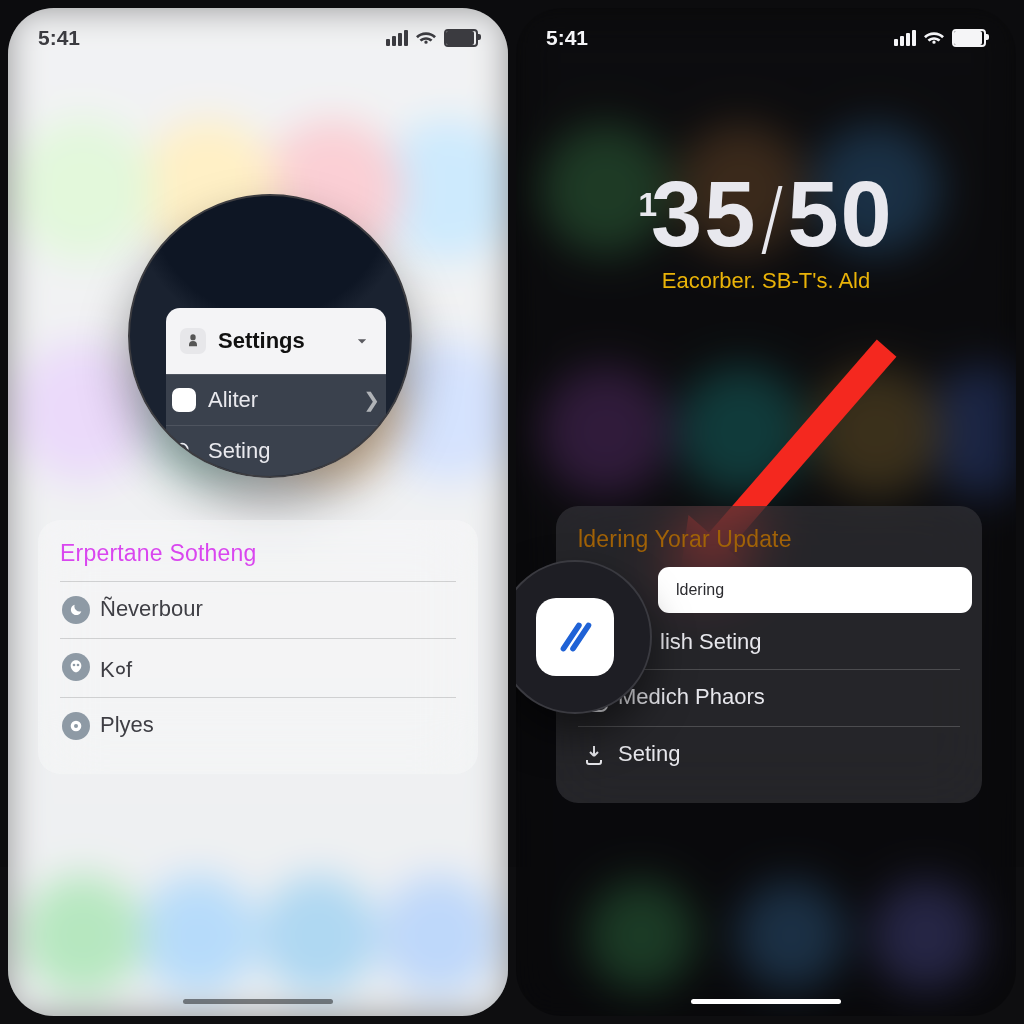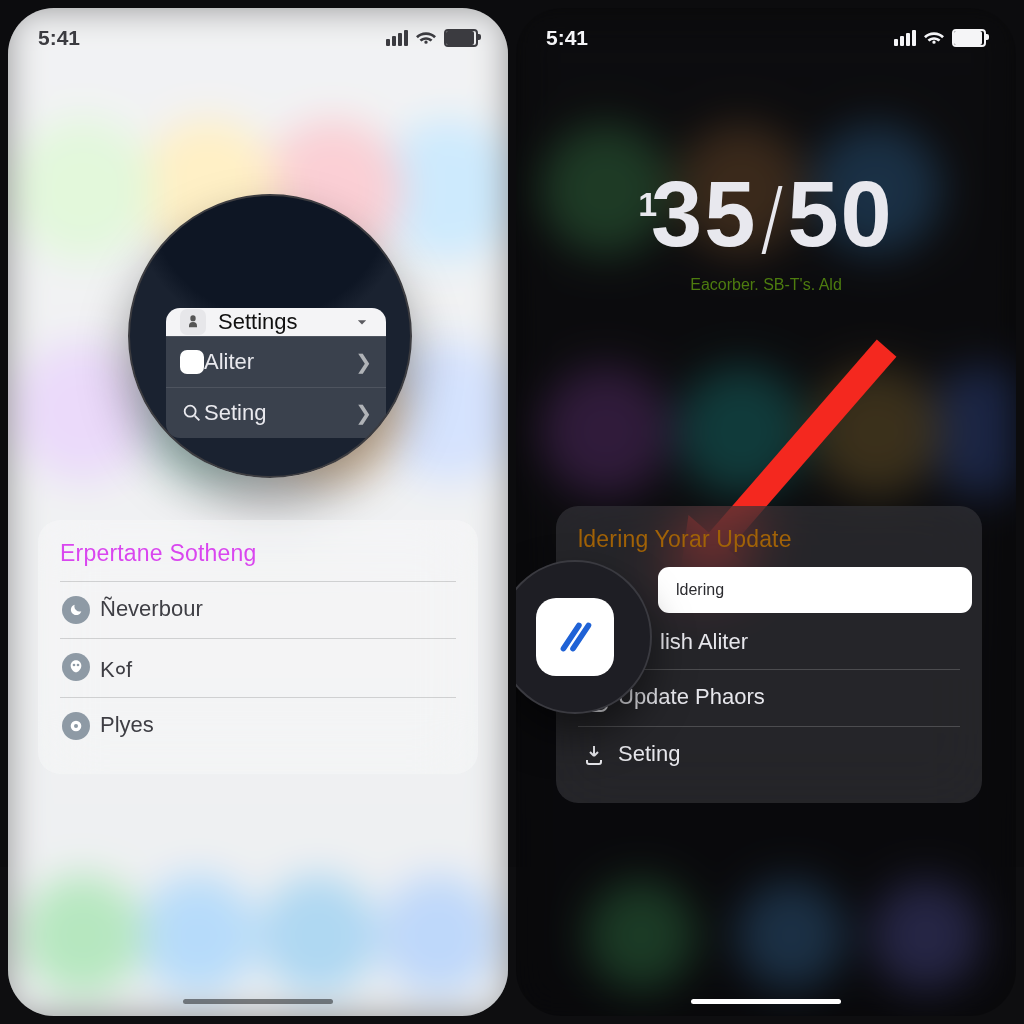--- a/index.html
+++ b/index.html
@@ -54,23 +54,23 @@
   .batt::after{content:"";position:absolute;right:-5px;top:3px;width:3px;height:6px;background:currentColor;border-radius:0 2px 2px 0}
   .batt i{display:block;height:100%;width:92%;background:currentColor;border-radius:2px}
   
   .homebar{position:absolute;bottom:12px;left:50%;transform:translateX(-50%);width:150px;height:5px;border-radius:3px}
   .homebar.l{background:rgba(0,0,0,.45)}
   .homebar.d{background:#fff}
   
   .mag{position:absolute;width:280px;height:280px;border-radius:50%;overflow:hidden;border:2px solid #3c3c40;background:radial-gradient(circle at 50% 0%, #0e1624 0 120px, #1a2230 140px);box-shadow:0 25px 50px rgba(0,0,0,.4)}
   .mag.left{left:120px;top:186px}
   .pop{position:absolute;left:36px;top:112px;width:220px;border-radius:14px;overflow:hidden;font-size:22px}
-  .pop-head{display:flex;align-items:center;gap:12px;background:#f4f4f6;padding:1px 14px;color:#111;font-weight:400}
+  .pop-head{display:flex;align-items:center;gap:12px;background:#f4f4f6;padding:20px 14px;color:#111;font-weight:700}
   .pop-head .chev{margin-left:auto;color:#5b5b60}
-  .pop-row{display:flex;align-items:center;color:#e9e9ee;background:rgba(255,255,255,.14);padding:12px 14px;border-top:1px solid rgba(255,255,255,.1)}
+  .pop-row{display:flex;align-items:center;gap:12px;color:#e9e9ee;background:rgba(255,255,255,.14);padding:12px 6px;border-top:1px solid rgba(255,255,255,.1)}
   .pop-row .r-ico{width:24px;height:24px;border-radius:7px;display:flex;align-items:center;justify-content:center}
   .pop-row .chev{margin-left:auto;color:rgba(255,255,255,.6);font-size:20px}
   
   .widget{position:absolute;border-radius:22px;backdrop-filter:blur(30px);padding:20px 22px;box-sizing:border-box}
   .widget.light{left:30px;top:512px;width:440px;background:rgba(255,255,255,.25);color:#3e3e44}
   .widget.dark{left:40px;top:498px;width:426px;background:rgba(60,60,66,.55);color:#e7e7ec}
   .w-title{font-size:23px;font-weight:400;margin-bottom:14px;letter-spacing:.2px}
   .w-item{display:flex;align-items:flex-start;gap:10px;font-size:22px;padding:14px 2px;border-top:1px solid}
   .widget.light .w-item{border-color:rgba(0,0,0,.15)}
   .widget.dark .w-item{border-color:rgba(255,255,255,.18)}
@@ -78,21 +78,21 @@
   .w-ico{width:28px;height:28px;border-radius:50%;display:flex;align-items:center;justify-content:center;color:#fff;font-size:16px}
   .widget.light .w-ico{background:#8e9aa5}
   .widget.dark .w-ico{background:transparent;border:2px solid #e7e7ec;color:#e7e7ec}
   .w-ico.sq{border-radius:7px}
   
   .big{position:absolute;top:160px;left:0;right:0;text-align:center;color:#e8e8ee}
   .big .t{font-size:92px;font-weight:700;letter-spacing:2px;line-height:1}
   .big .t sup{font-size:34px;vertical-align:30px;margin-right:-8px}
   .big .t .slash{display:inline-block;position:relative;width:30px}
   .big .t .slash::before{content:"";position:absolute;left:13px;top:-60px;width:4px;height:68px;background:#e8e8ee;transform:skewX(-14deg)}
-  .big .sub{font-size:16px;color:#4d7c0f;margin-top:16px}
+  .big .sub{font-size:22px;color:#eab308;margin-top:8px}
   
   .hl{background:#ffffff;color:#2b2b2f;border-radius:11px;padding:14px 18px;margin:0 -12px 2px 80px}
   
   .mag2{position:absolute;left:-18px;top:552px;width:150px;height:150px;border-radius:50%;background:#1e1e24;border:2px solid #3a3a40;display:flex;align-items:center;justify-content:center;box-shadow:0 20px 40px rgba(0,0,0,.5)}
   .mag2 .app{width:78px;height:78px;border-radius:20px;background:#fff;display:flex;align-items:center;justify-content:center}
   
   .arrow{position:absolute;left:250px;top:310px;transform:rotate(41deg)}
   .arrow .shaft{width:26px;height:260px;background:#f4281f}
   .arrow .head{width:0;height:0;border-left:40px solid transparent;border-right:40px solid transparent;border-top:62px solid #f4281f;margin-left:-27px;margin-top:-4px}
   svg{display:block}
@@ -222,30 +222,30 @@
       <div class="shaft"></div>
         <div class="head"></div>
     </div>
 
     <div class="widget dark">
       <div class="w-title" style="color:#a16207">ldering Yorar Update</div>
       <div class="hl">
         <span>ldering</span>
       </div>
       <div class="w-item" style="border-top:none;padding-left:82px">
-        <span>lish Aliter</span>
+        <span>lish Seting</span>
       </div>
       <div class="w-item">
         <span class="w-ico sq" style="border-radius:7px;background:transparent;border:2px solid #e7e7ec;width:24px;height:24px">
           <svg width="14" height="14" viewBox="0 0 24 24">
               <rect x="3" y="5" width="18" height="14" rx="2" fill="none" stroke="#e7e7ec" stroke-width="2"></rect>
               <line x1="3" y1="10" x2="21" y2="10" stroke="#e7e7ec" stroke-width="2"></line>
             </svg>
         </span>
-        <span>Update Phaors</span>
+        <span>Medich Phaors</span>
       </div>
       <div class="w-item">
         <span class="w-ico" style="background:transparent;border:none">
           <svg width="24" height="24" viewBox="0 0 24 24">
               <path fill="none" stroke="#e7e7ec" stroke-width="2" d="M12 3v10m0 0l-4-4m4 4l4-4M5 17v2a2 2 0 002 2h10a2 2 0 002-2v-2"></path>
             </svg>
         </span>
         <span>Seting</span>
       </div>
     </div>

